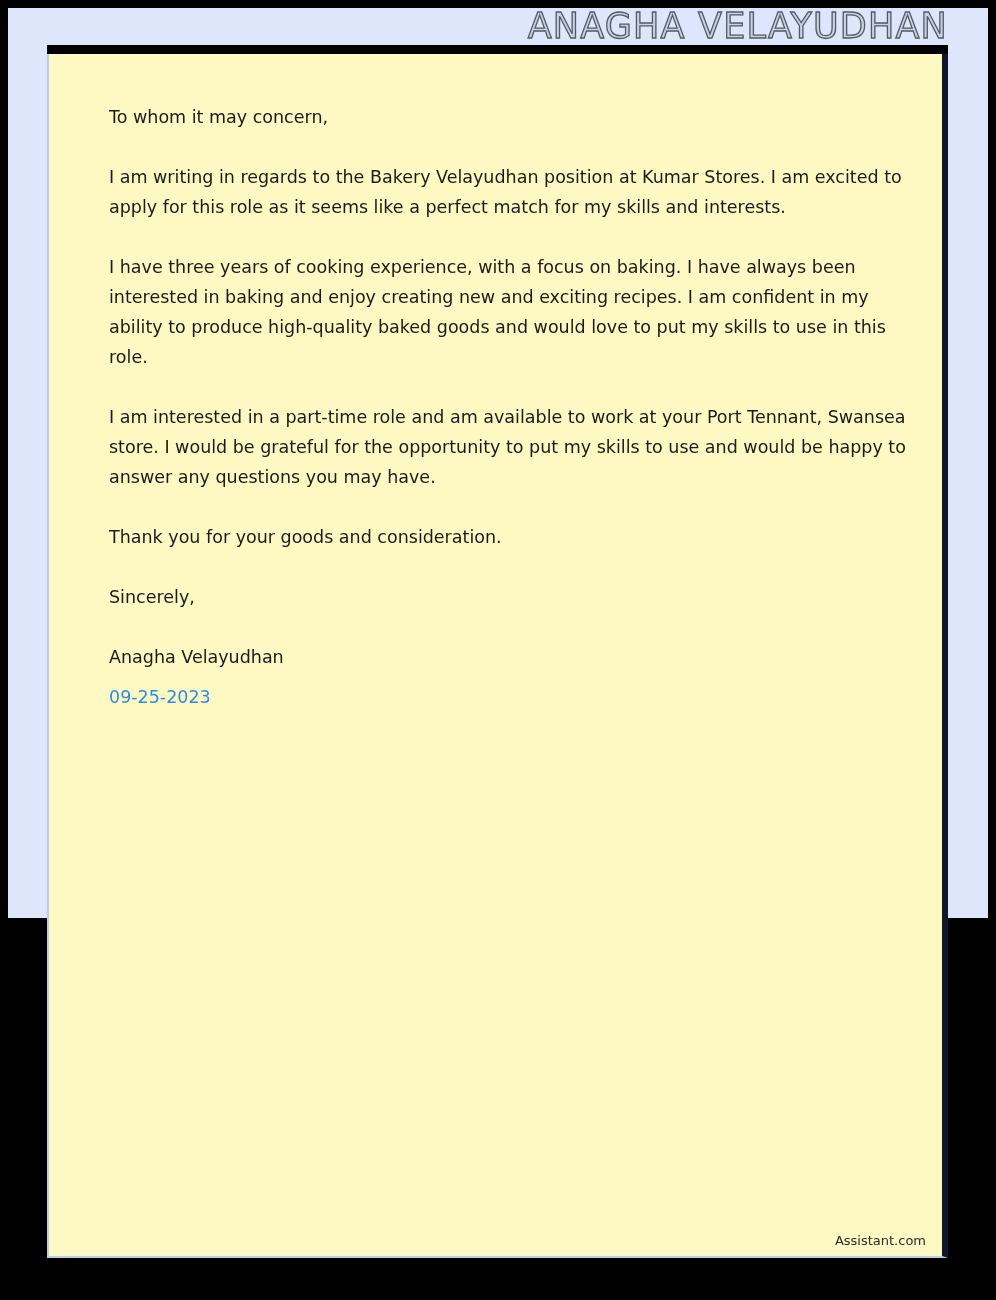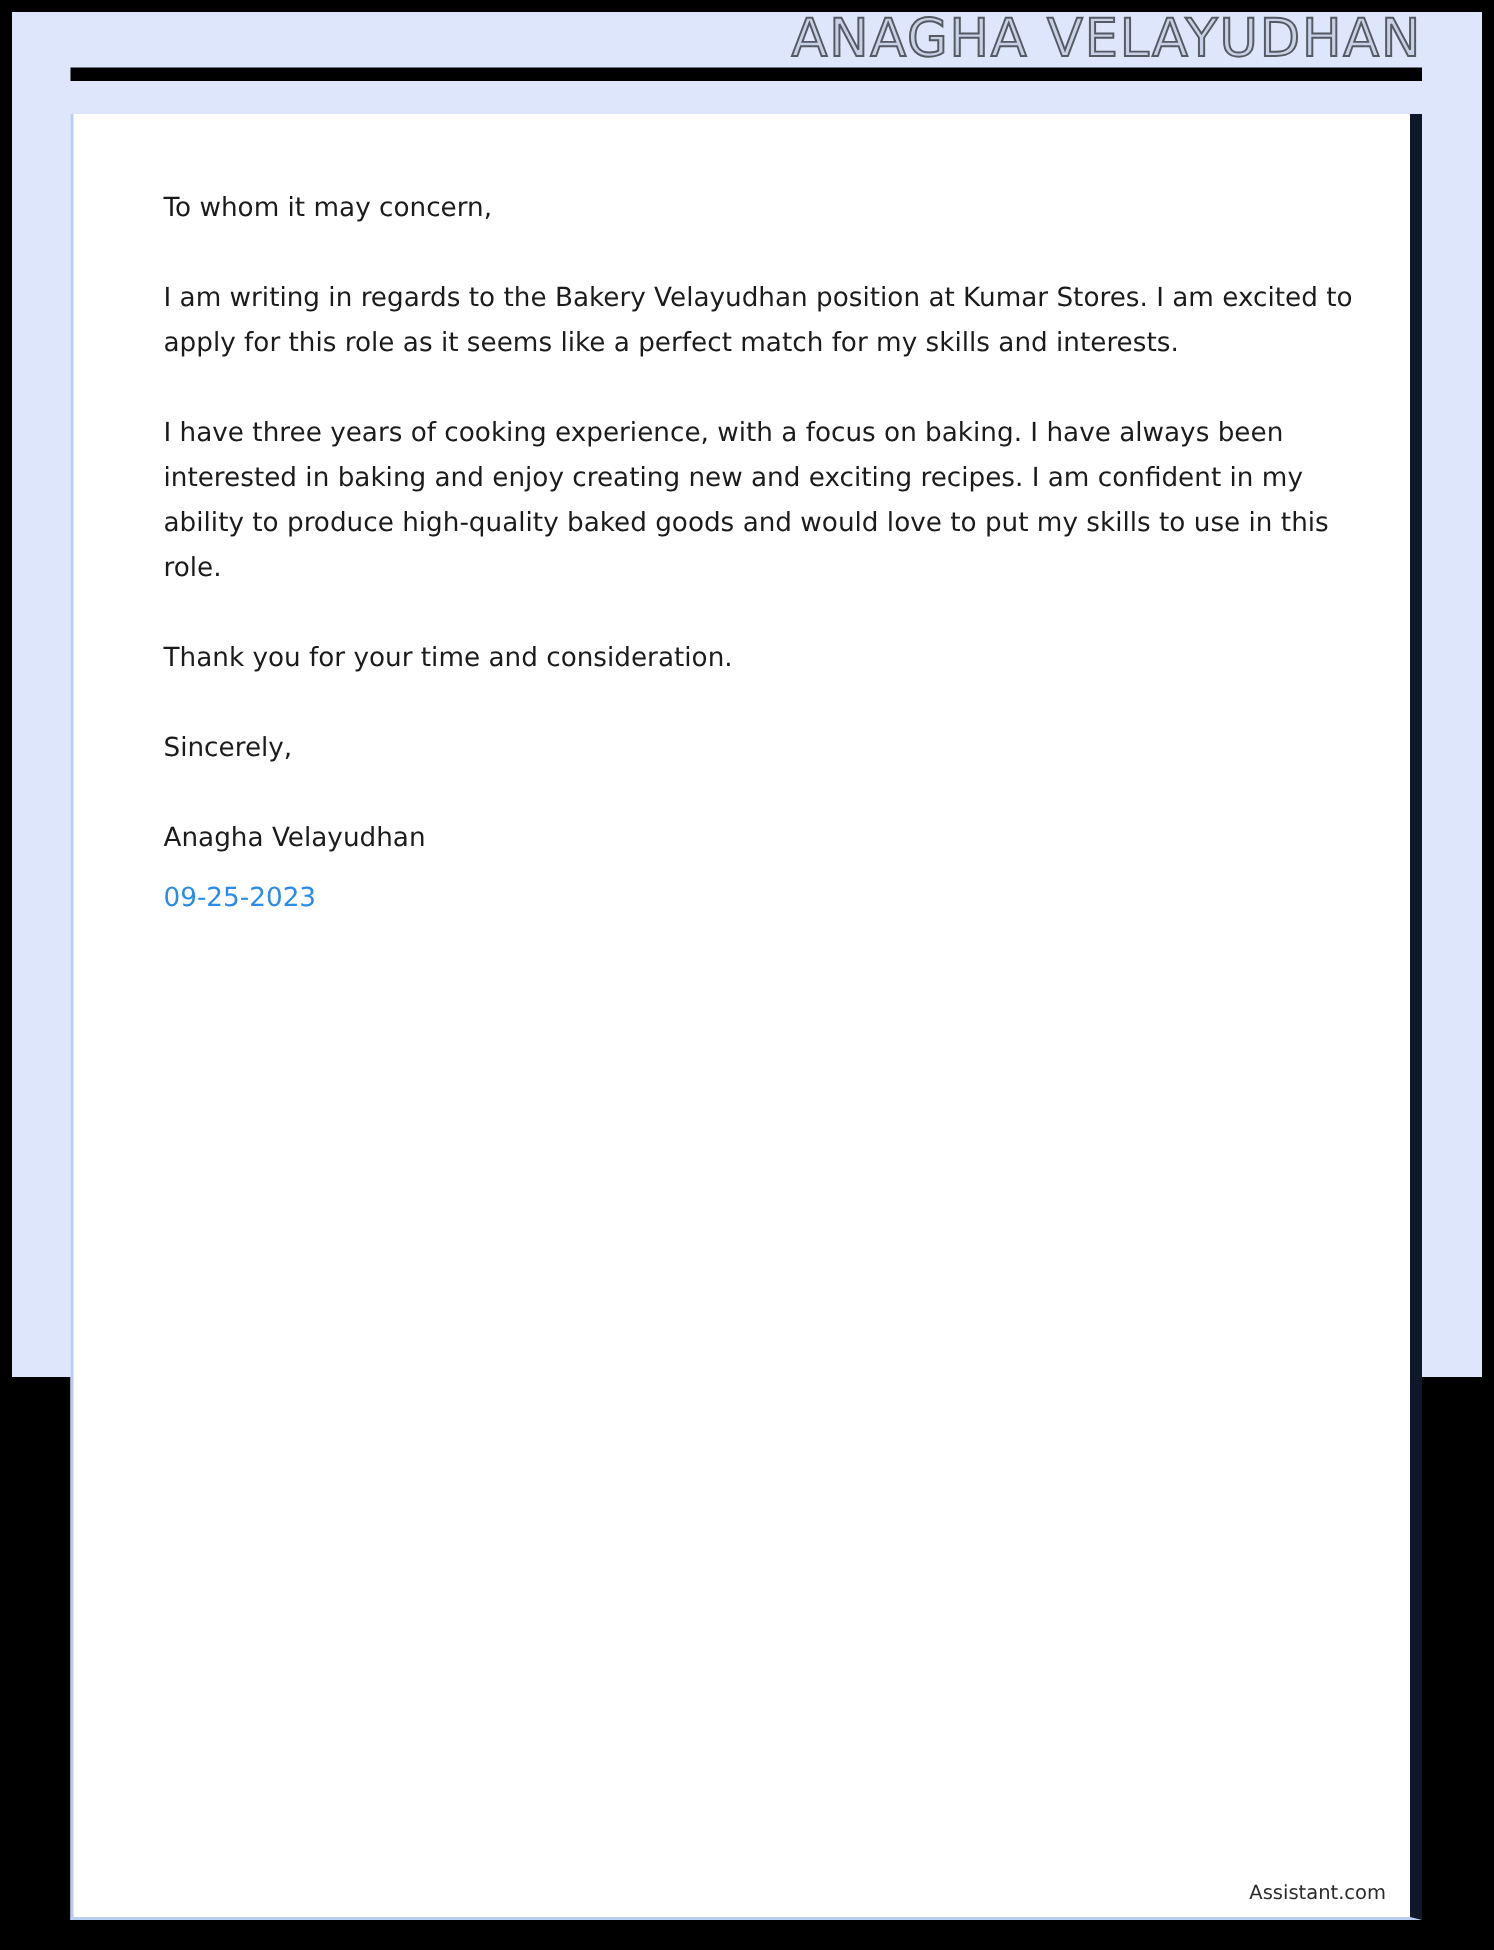--- a/index.html
+++ b/index.html
@@ -58,26 +58,25 @@
     background: #000000;
   }
 
   
   .letter-card {
     position: absolute;
     left: 39px;
     top: 46px;
     width: 901px;
     height: 1204px;
-    background: #ffffff;
+    background: #fef9c3;
     border-left: 2px solid #b9cdf0;
-    border-right: 8px solid #0f172a;
+    border-right: 6px solid #0f172a;
     border-bottom: 2px solid #b9cdf0;
     box-sizing: border-box;
-    margin-top: 22px;
   }
 
   .letter-body {
     position: absolute;
     left: 60px;
     top: 48px;
     width: 800px;
   }
 
   .para {
@@ -125,22 +124,23 @@
 
     <div class="letter-body">
 
       <p class="para">To whom it may concern,</p>
 
       <p class="para">I am writing in regards to the Bakery Velayudhan position at Kumar Stores. I am excited to apply for this role as it seems like a perfect match for my skills and interests.</p>
 
       <p class="para">I have three years of cooking experience, with a focus on baking. I have always been interested in baking and enjoy creating new and exciting recipes. I am confident in my ability to produce high-quality baked goods and would love to put my skills to use in this role.</p>
 
 
+      <p class="para">I am interested in a part-time role and am available to work at your Port Tennant, Swansea store. I would be grateful for the opportunity to put my skills to use and would be happy to answer any questions you may have.</p>
 
-      <p class="para">Thank you for your time and consideration.</p>
+      <p class="para">Thank you for your goods and consideration.</p>
 
       <p class="para">Sincerely,</p>
 
       <p class="signature-name">Anagha Velayudhan</p>
 
       <p class="signature-date">09-25-2023</p>
 
     </div>
 
     <div class="footer-brand">Assistant.com</div>

